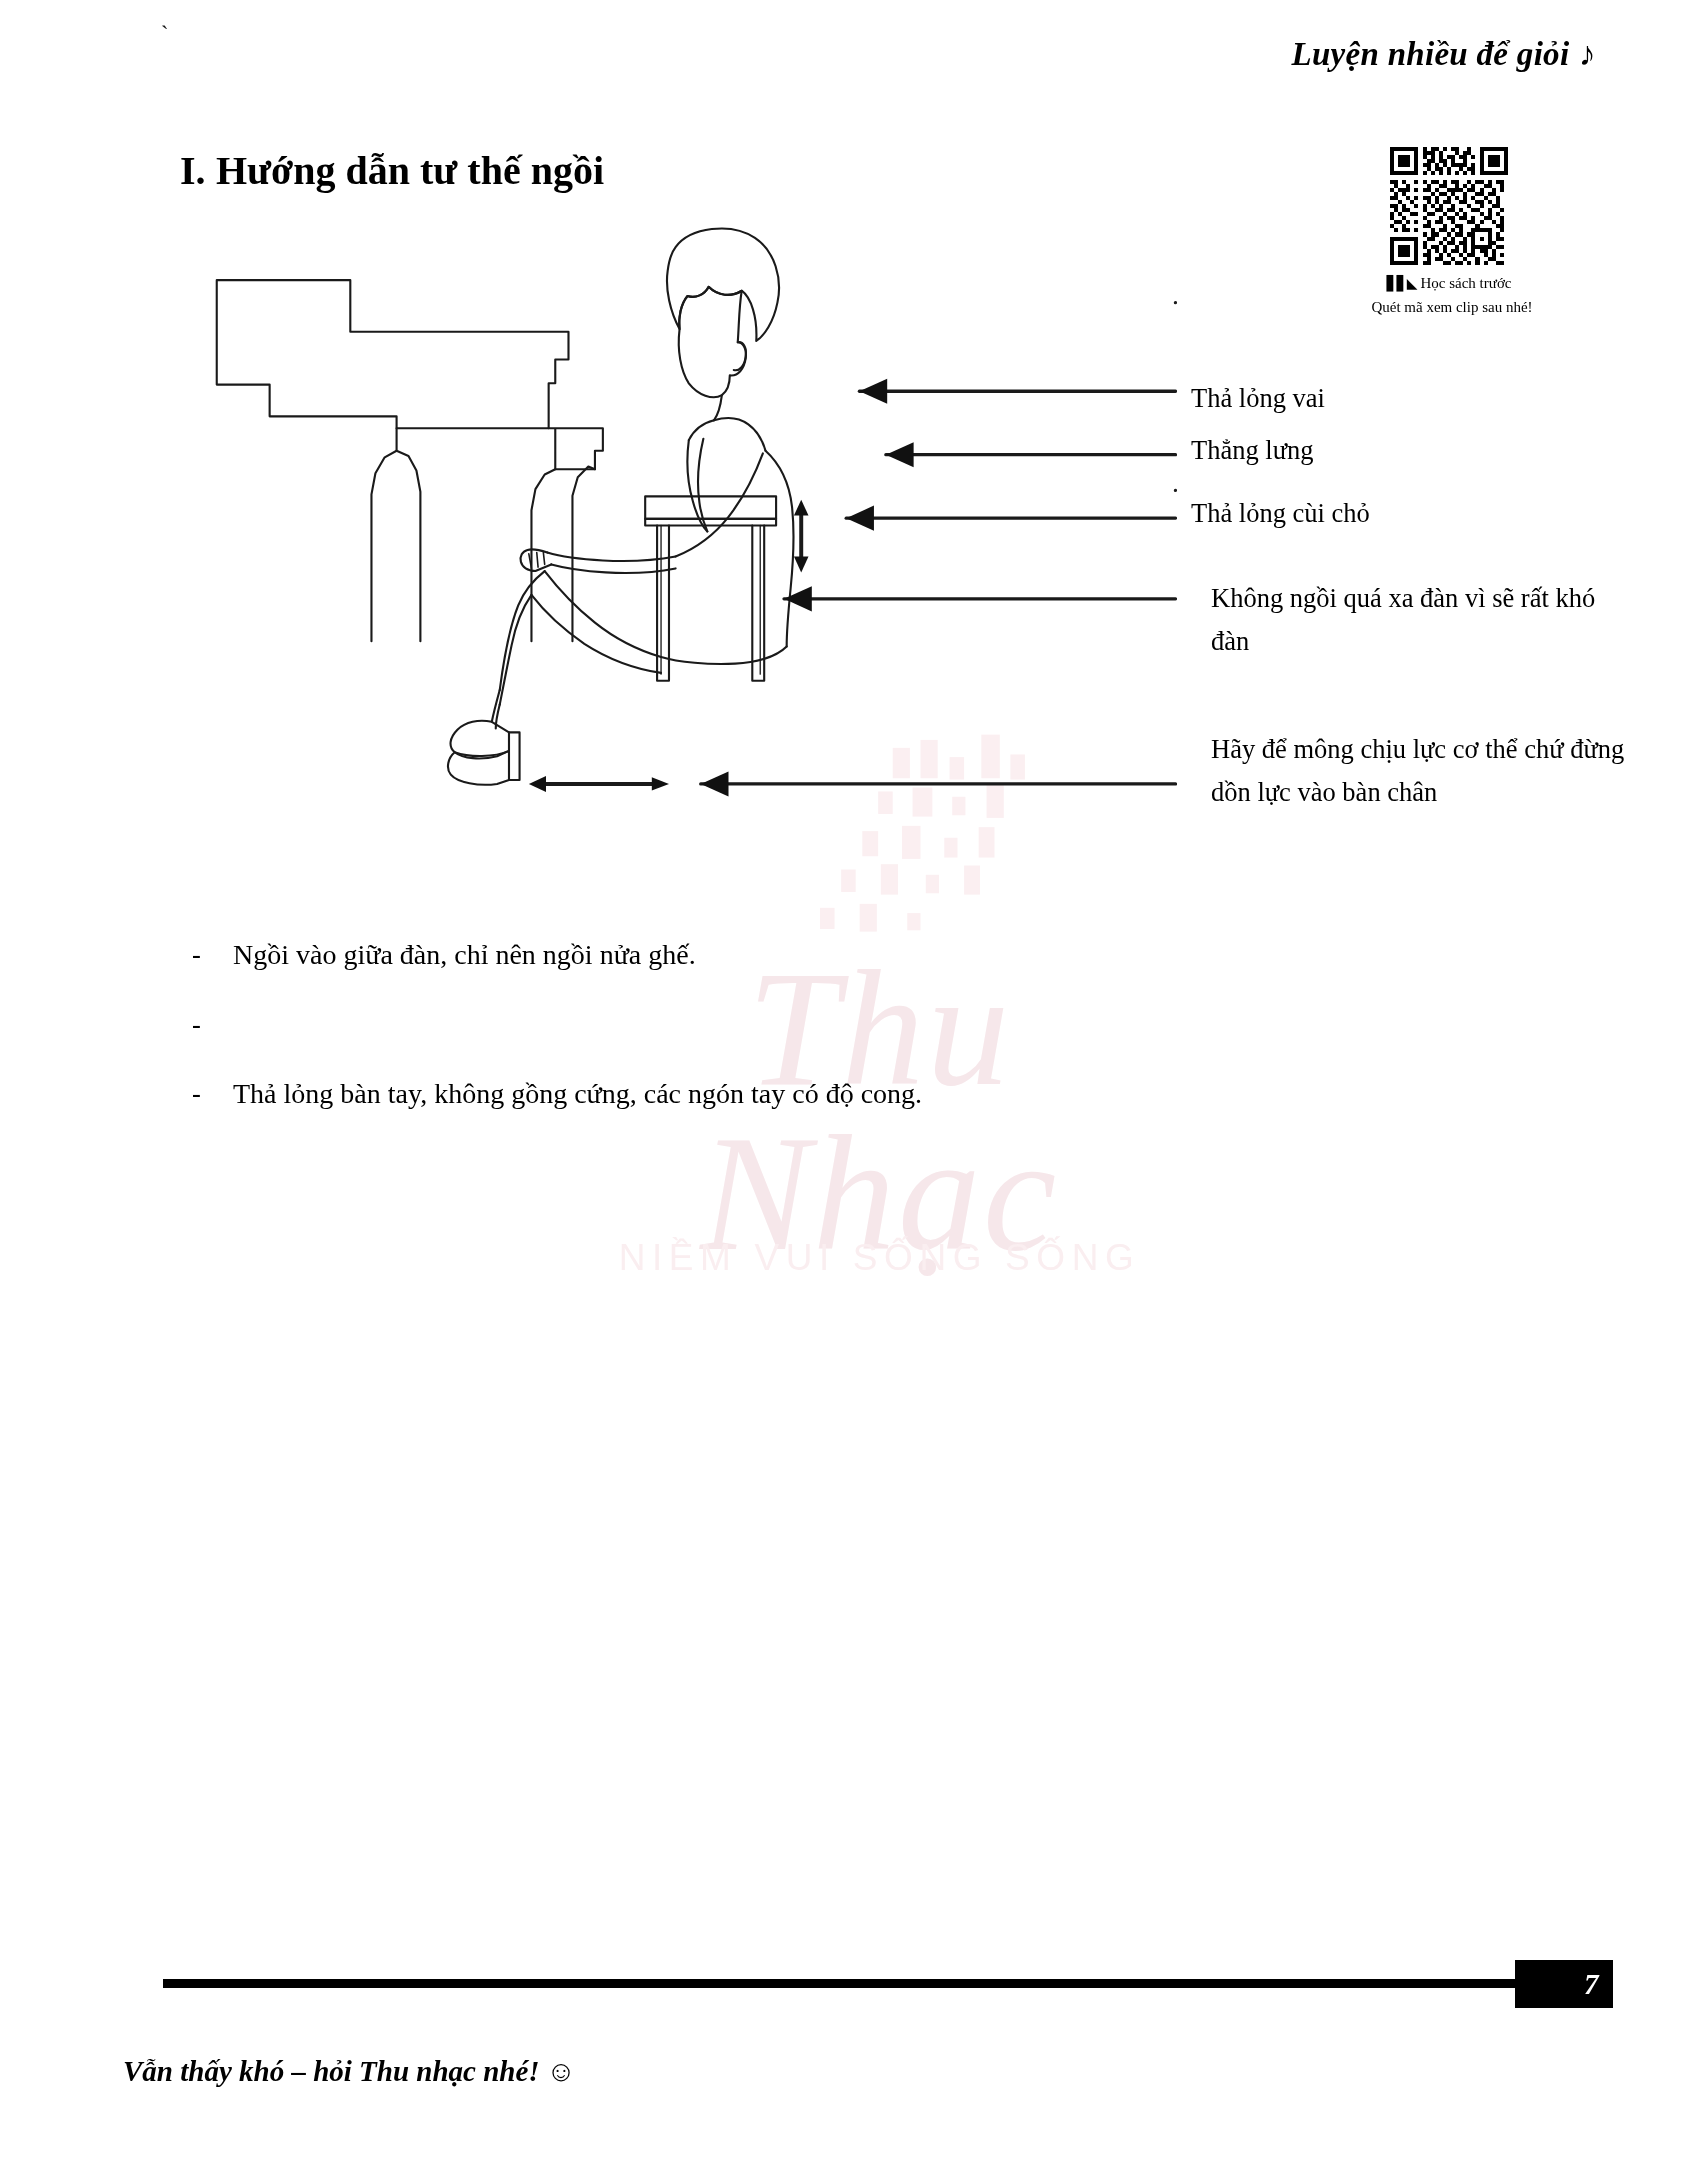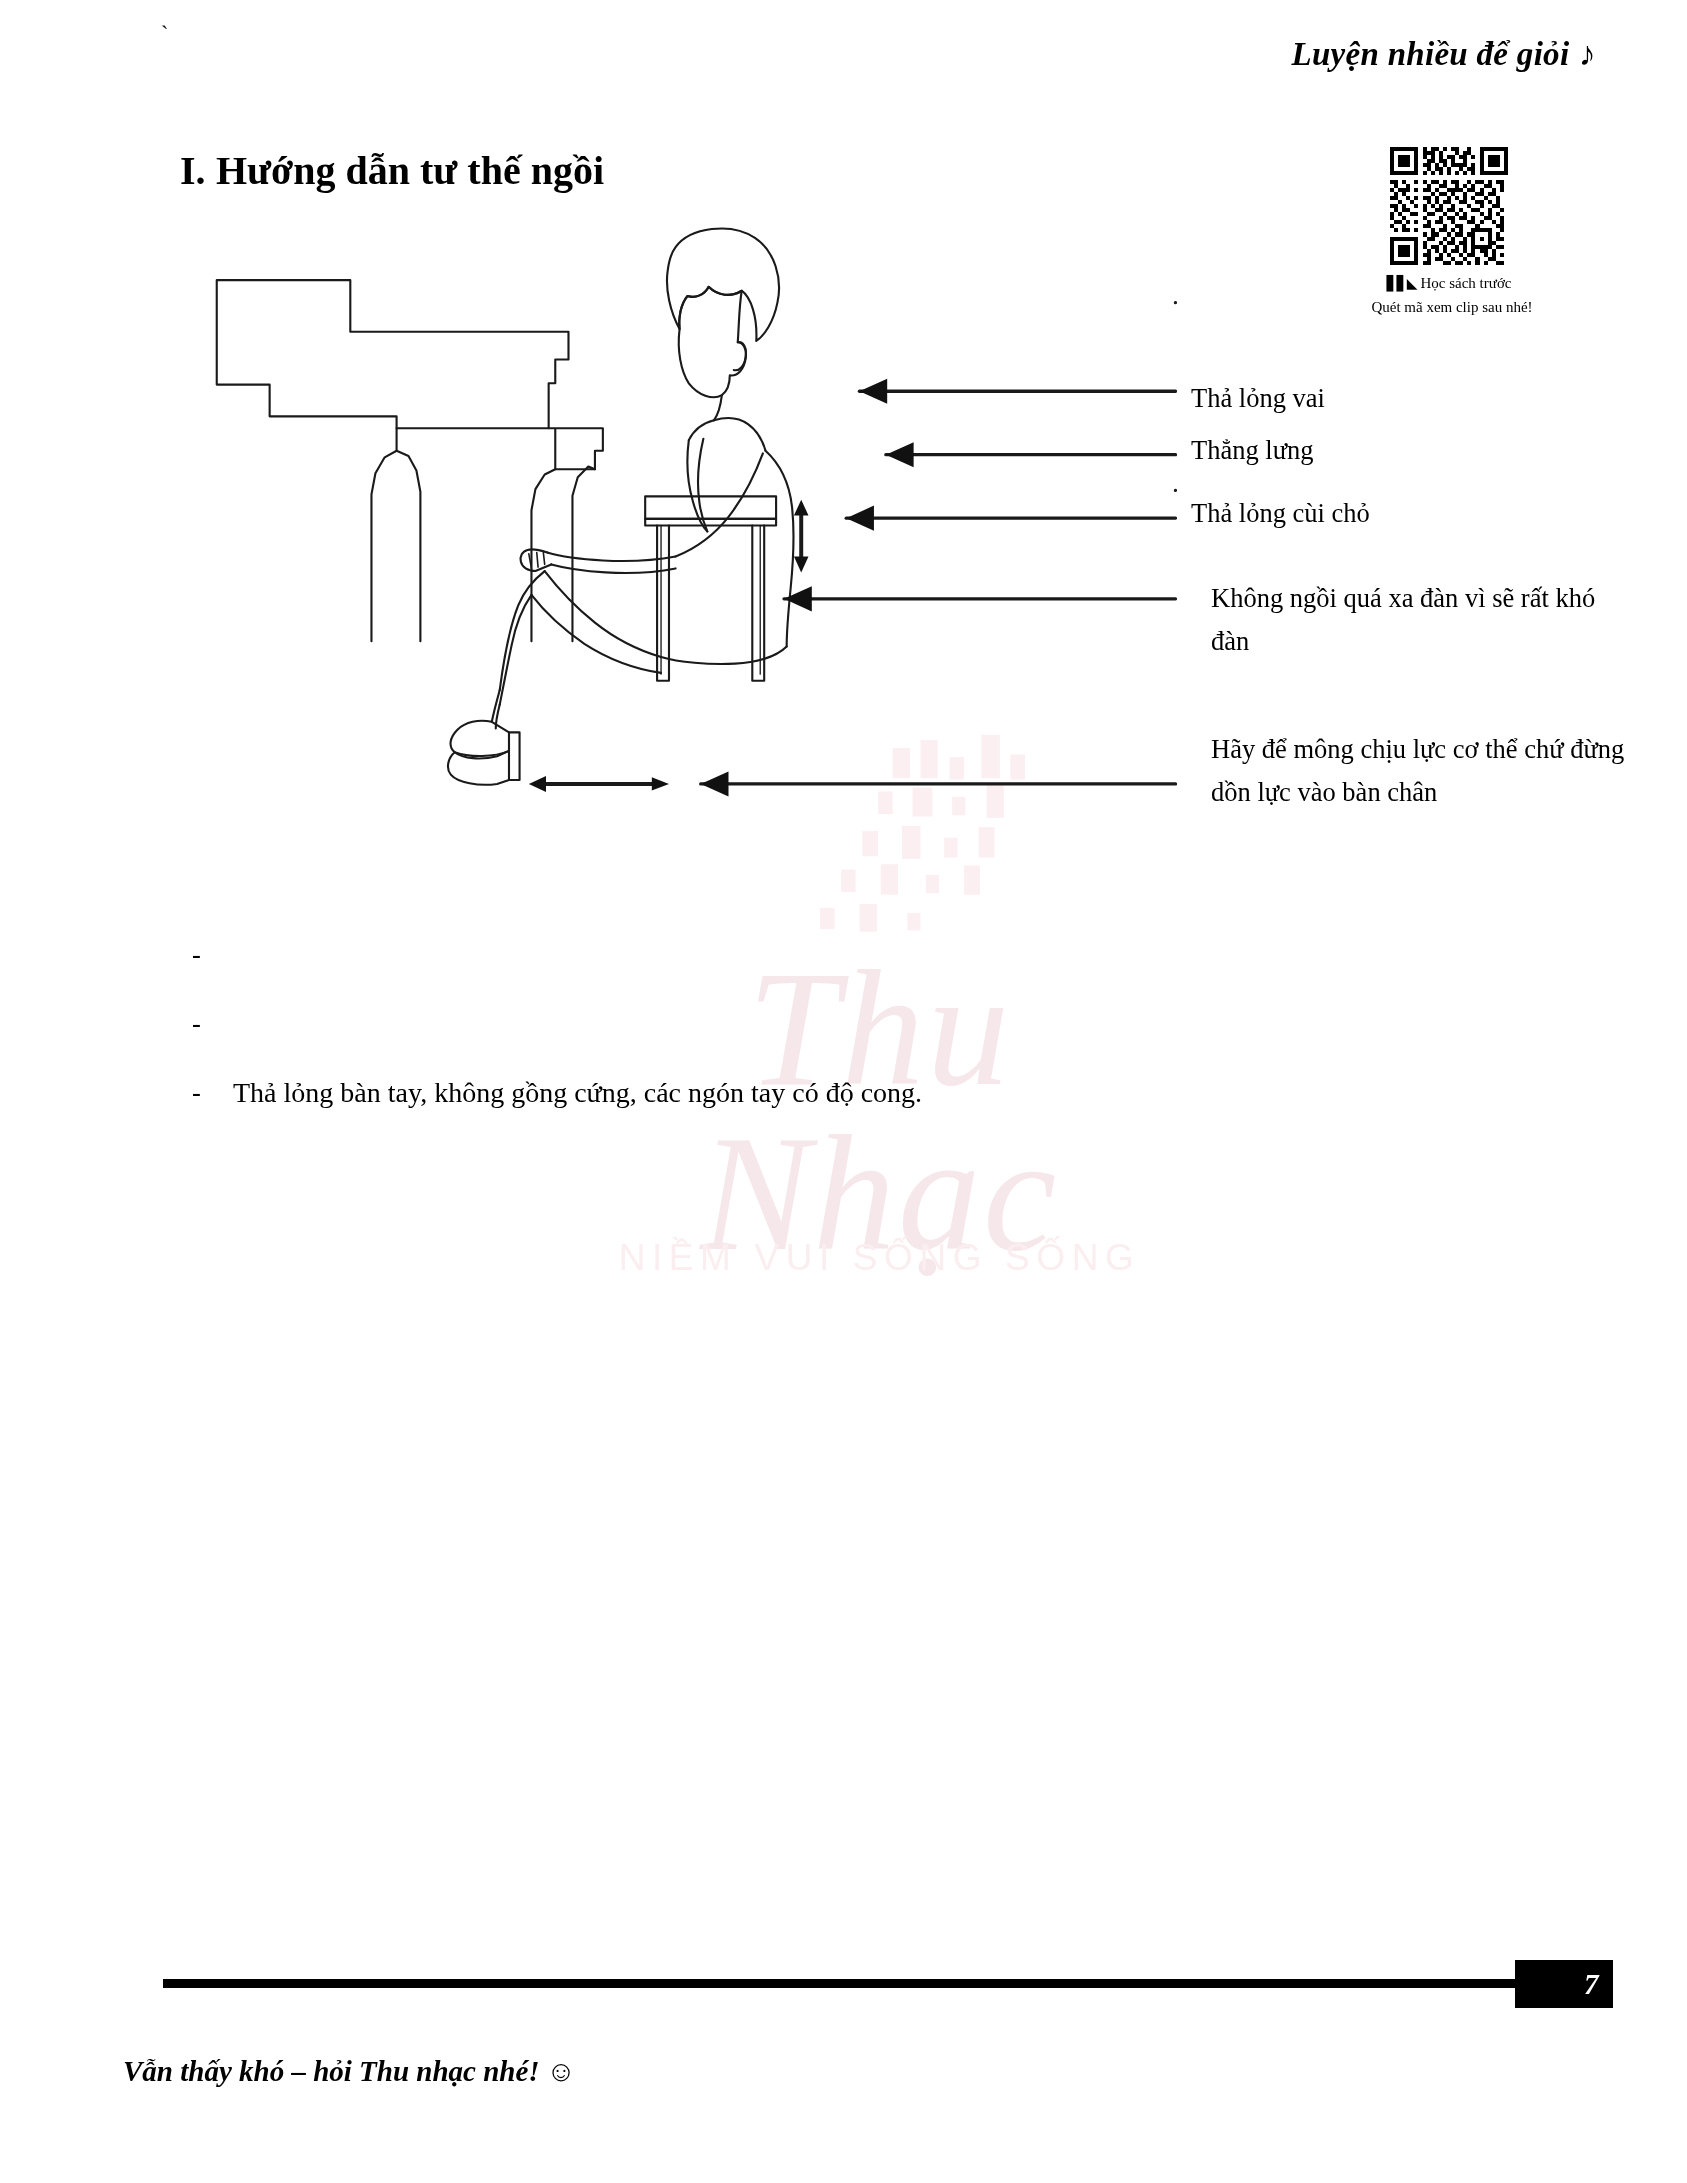--- a/index.html
+++ b/index.html
@@ -610,20 +610,21 @@
 
   <div class="callout" id="callout-shoulder">Thả lỏng vai</div>
   <div class="callout" id="callout-back">Thẳng lưng</div>
   <div class="callout" id="callout-elbow">Thả lỏng cùi chỏ</div>
   <div class="callout wrap" id="callout-distance">Không ngồi quá xa đàn vì sẽ rất khó đàn</div>
   <div class="callout wrap" id="callout-hips">Hãy để mông chịu lực cơ thể chứ đừng dồn lực vào bàn chân</div>
 
   <div class="bullets">
     <div class="bullet-row">
       <div class="bullet-mark">-</div>
+      <div class="bullet-text">Ngồi vào giữa đàn, chỉ nên ngồi nửa ghế.</div>
     </div>
     <div class="bullet-row">
       <div class="bullet-mark">-</div>
     </div>
     <div class="bullet-row">
       <div class="bullet-mark">-</div>
       <div class="bullet-text">Thả lỏng bàn tay, không gồng cứng, các ngón tay có độ cong.</div>
     </div>
   </div>
 

